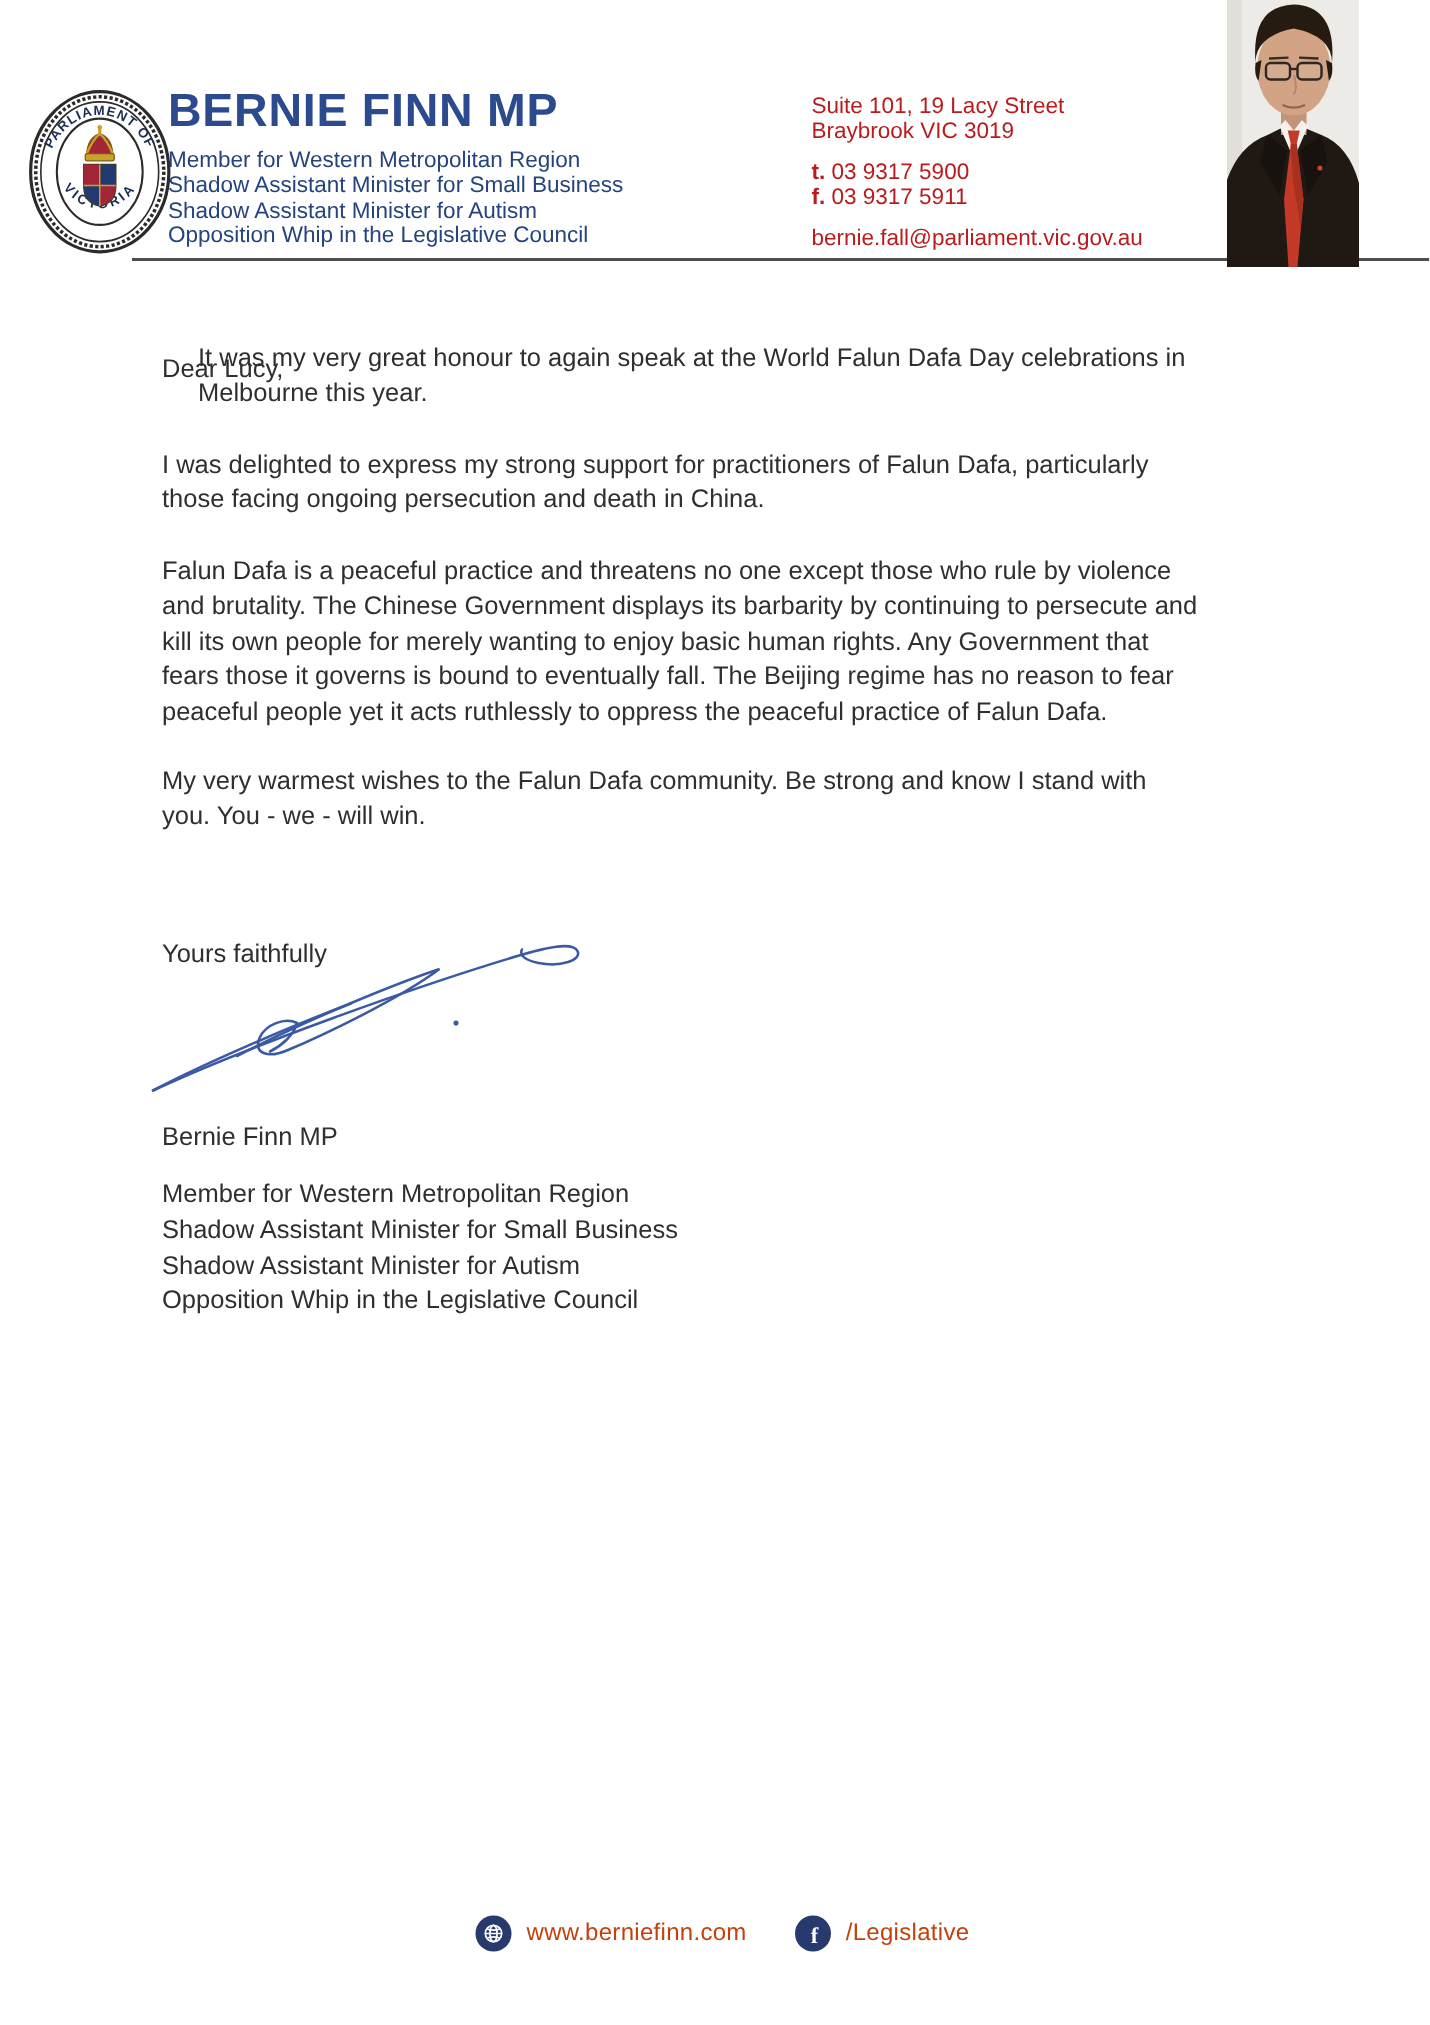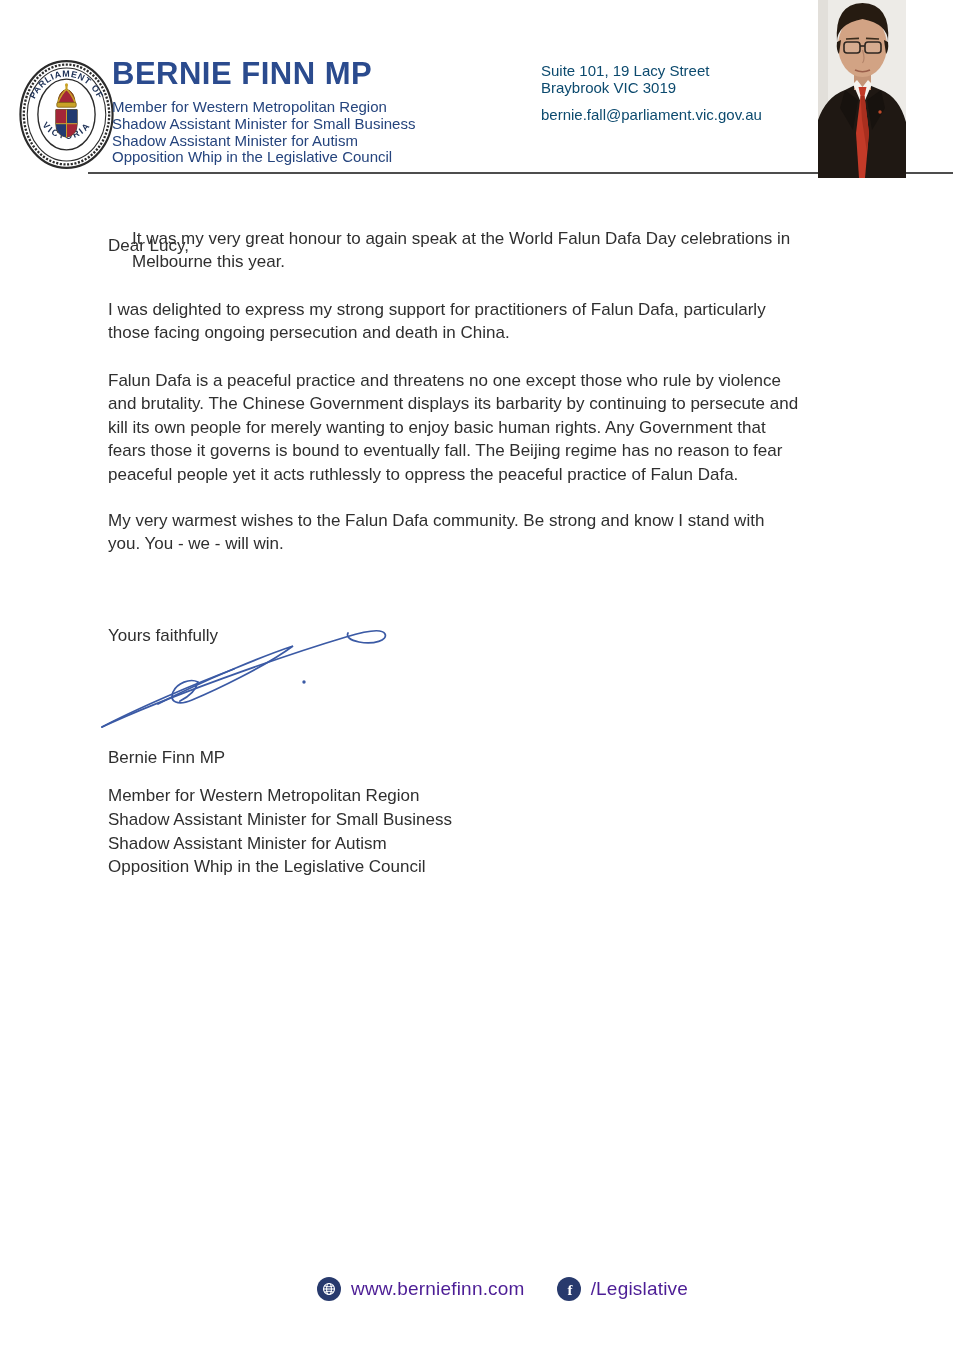--- a/index.html
+++ b/index.html
@@ -14,21 +14,21 @@
   .seal { position:absolute; left:18px; top:57px; width:97px; height:115px; }
   .namblock { position:absolute; left:112px; top:57px; width:430px; }
   .mp-name {
     font-size:31px; font-weight:bold; letter-spacing:0.5px;
     color:#2b4b8e; line-height:34px; white-space:nowrap;
   }
   .mp-titles {
     margin-top:8px; font-size:15px; line-height:16.8px;
     color:#25447d; white-space:pre-line;
   }
-  .contact { position:absolute; left:541px; top:62px; width:270px; color:#0c4a6e; font-size:15px; line-height:17px; }
+  .contact { position:absolute; left:541px; top:62px; width:270px; color:#b91c1c; font-size:15px; line-height:17px; }
   .contact .grp { margin-bottom:10px; }
   .contact .pline b { font-weight:bold; }
   .photo { position:absolute; left:818px; top:0px; width:88px; height:178px; z-index:3; }
   .divider { position:absolute; left:88px; top:172px; width:865px; height:2px; background:#4d4d4d; z-index:1; }
 
   
   .body-col { position:absolute; left:108px; top:0; width:770px; color:#2f2f2f; font-size:17px; line-height:23.4px; }
   .abs { position:absolute; }
   .para { white-space:pre-line; }
 
@@ -36,21 +36,21 @@
 
   .sign-name { top:746px; }
   .sign-titles { top:784px; white-space:pre-line; line-height:23.8px; }
 
   
   .footer { position:absolute; left:317px; top:1277px; display:flex; align-items:center; gap:10px; }
   .badge {
     width:24px; height:24px; border-radius:50%; background:#283a6d;
     display:flex; align-items:center; justify-content:center; flex:0 0 auto;
   }
-  .footer .txt { font-size:19px; color:#4c1d95; letter-spacing:0.2px; }
+  .footer .txt { font-size:16px; color:#c2410c; letter-spacing:0.2px; }
   .footer .gap { width:12px; }
 </style>
 </head>
 <body>
 
 <div class="page">
 
   <div class="seal">
     <svg viewBox="0 0 100 116" width="97" height="115">
       <ellipse cx="50" cy="58" rx="47.5" ry="55" fill="#ffffff" stroke="#2b2b2b" stroke-width="2.2"></ellipse>
@@ -93,20 +93,24 @@
     <div class="mp-titles">Member for Western Metropolitan Region
 Shadow Assistant Minister for Small Business
 Shadow Assistant Minister for Autism
 Opposition Whip in the Legislative Council</div>
   </div>
 
   <div class="contact">
     <div class="grp">
       <div>Suite 101, 19 Lacy Street</div>
       <div>Braybrook VIC 3019</div>
+    </div>
+    <div class="grp">
+      <div class="pline"><b>t.</b> <span>03 9317 5900</span></div>
+      <div class="pline"><b>f.</b> <span>03 9317 5911</span></div>
     </div>
     <div>bernie.fall@parliament.vic.gov.au</div>
   </div>
 
   <div class="photo">
     <svg viewBox="0 0 88 178" width="88" height="178">
       <rect x="0" y="0" width="88" height="178" fill="#edebe7"></rect>
       <rect x="0" y="0" width="10" height="178" fill="#e2dfda"></rect>
 
       <path d="M0,178 V120 Q8,97 27,90 L37,85 Q44,92 51,85 L63,90 Q81,97 88,122 V178 Z" fill="#1f1813"></path>

